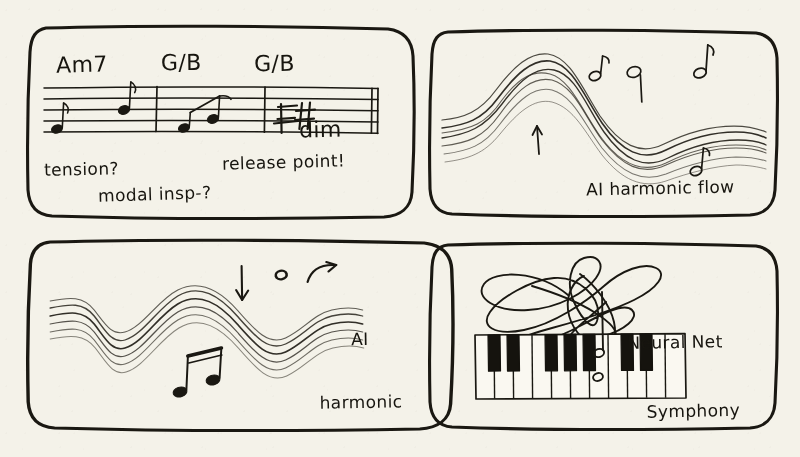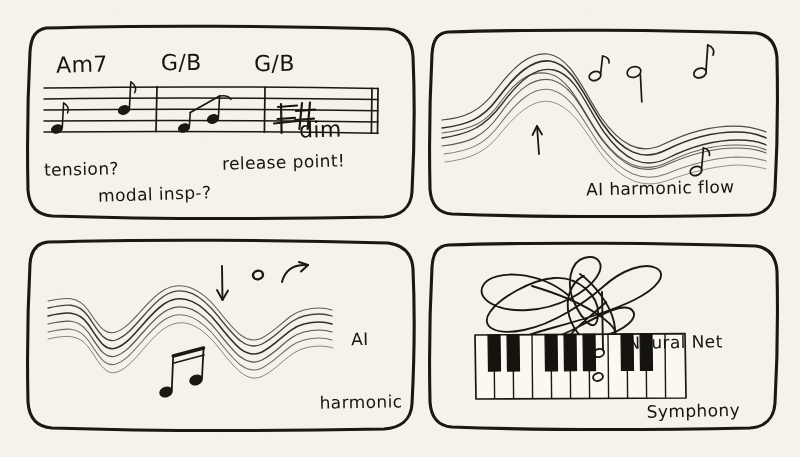--- a/index.html
+++ b/index.html
@@ -172,21 +172,21 @@
       <g stroke="#1a1812" fill="none" stroke-width="1.7" stroke-linecap="round">
         <ellipse cx="268" cy="143" rx="6" ry="4.4" transform="rotate(-20 268 143)"></ellipse>
         <path d="M273.6,141 L275.4,120"></path>
         <path d="M275.4,120 C280,120.8 282.2,124 281.4,127.5"></path>
       </g>
     </svg>
 
     <div class="hand-text caption" style="left:158px; top:150px; transform:rotate(-1.2deg);">AI harmonic flow</div>
   </div>
 
-  <div class="panel" style="left:26px; top:238px; width:390px; height:194px;">
+  <div class="panel" style="left:26px; top:238px; width:390px; height:194px;padding-left:39px;">
     <svg viewBox="0 0 390 194" preserveAspectRatio="none">
       <path d="M22,4 C120,1 260,2 362,5 C378,7 386,16 387,31
                C389,76 388,128 386,166 C385,182 374,190 358,191
                C250,193 118,193 26,190 C11,189 3,180 2,164
                C1,118 2,64 4,26 C5,11 12,5 22,4 Z" fill="none" stroke="#1a1812" stroke-width="3.1" stroke-linecap="round" stroke-linejoin="round"></path>
 
       <g fill="none" stroke-linecap="round">
         <path d="M22,78 C40,74 52,72 62,86 C72,100 78,114 90,110 C106,105 120,78 138,66 C158,53 176,66 192,86 C208,106 220,122 236,114 C252,106 262,90 278,86 C290,83 300,84 306,86" stroke="#26231c" stroke-width="1.55" opacity=".95"></path>
         <path d="M22,86 C40,82 52,80 62,94 C72,108 78,122 90,118 C106,113 120,86 138,74 C158,61 176,74 192,94 C208,114 220,130 236,122 C252,114 262,98 278,94 C290,91 300,92 306,94" stroke="#33302a" stroke-width="1.2" opacity=".82"></path>
         <path d="M22,70 C40,66 52,64 62,78 C72,92 78,106 90,102 C106,97 120,70 138,58 C158,45 176,58 192,78 C208,98 220,114 236,106 C252,98 262,82 278,78 C290,75 300,76 306,78" stroke="#2c2921" stroke-width="1.3" opacity=".88"></path>

